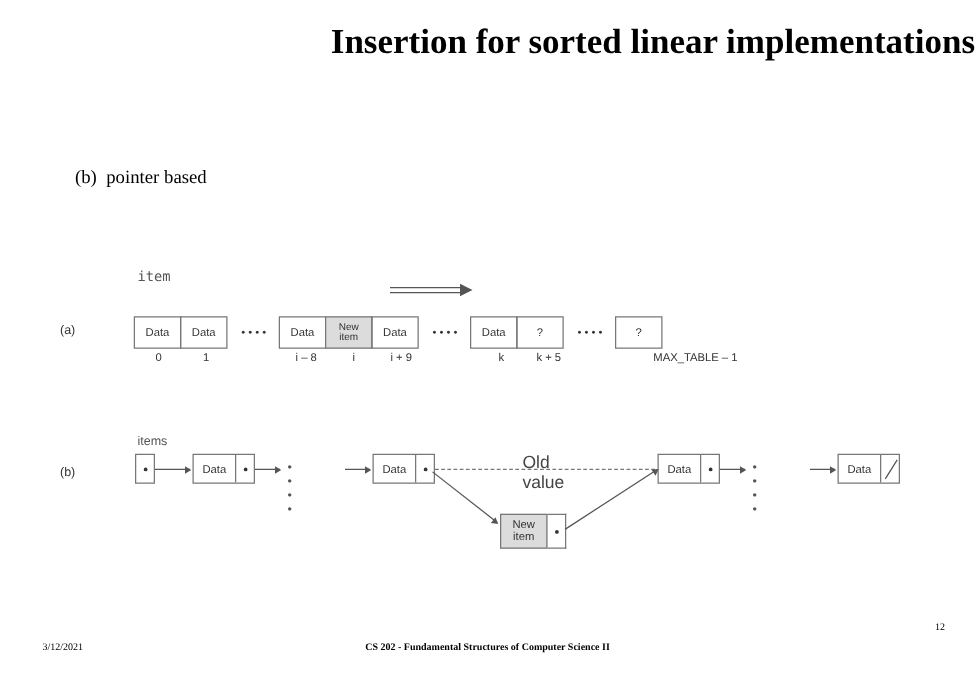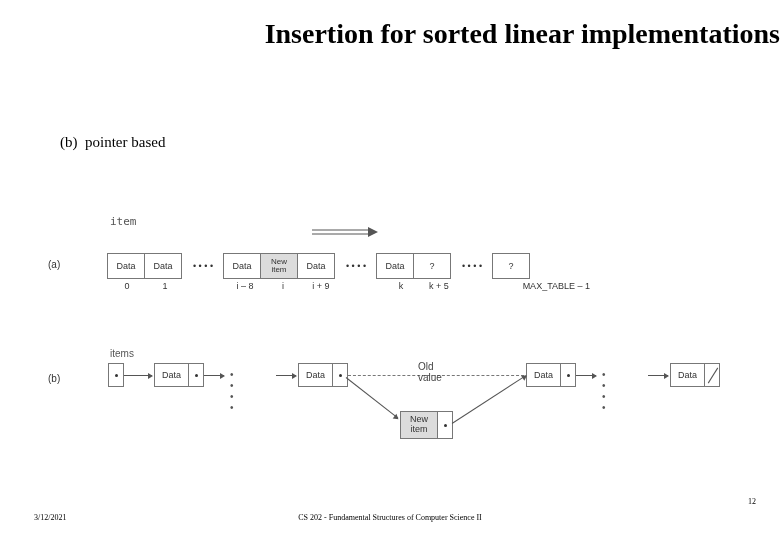--- a/index.html
+++ b/index.html
@@ -66,34 +66,34 @@
   .node .d { border-right: 1px solid #777; display:flex;align-items:center;justify-content:center;font-size:9px;color:#333; }
   .node .p { width: 14px; position: relative; display:flex;align-items:center;justify-content:center; }
   .node .p::after { content:''; width:3px; height:3px; background:#333; border-radius:50%; display:block; }
   .node .slash { width:14px; position:relative; }
   .node .slash::after { content:''; position:absolute; width:18px; height:1px; background:#555; top:11px; left:-1px; transform:rotate(-58deg); }
   .small-node { width: 16px; }
   .harrow { position:absolute; height:1px; background:#555; }
   .harrow::after { content:''; position:absolute; right:-1px; top:-2px; border-left:5px solid #555; border-top:3px solid transparent; border-bottom:3px solid transparent; }
   .hdots { position:absolute; font-size:10px; letter-spacing:4px; color:#555; }
   .dash { position:absolute; border-top:1px dashed #777; }
-  .oldval { position:absolute; font-size:10px; color:#444; }
+  .oldval { position:absolute; font-size:14px; color:#444; }
   .newitem-box { position:absolute; border:1px solid #777; background:#dcdcdc; padding:3px 5px; font-size:9px; text-align:center; line-height:1.1; color:#333; }
   .diag { position:absolute; background:#555; height:1px; transform-origin:left center; }
   .diag.arrowr::after { content:''; position:absolute; right:-1px; top:-2px; border-left:5px solid #555; border-top:3px solid transparent; border-bottom:3px solid transparent; }
   
   .footer {
     position: absolute;
     bottom: 18px;
     left: 0; right: 0;
     font-size: 8px;
     color: #000;
   }
   .footer .date { position:absolute; left: 34px; bottom:0;text-align:right; }
-  .footer .course { position:absolute; left: 0; right:0; text-align:center; bottom:0; font-weight:normal; }
+  .footer .course { position:absolute; left: 0; right:0; text-align:center; bottom:0; font-weight:bold; }
   .footer .page { position:absolute; right: 24px; bottom:16px; }
 </style>
 </head>
 <body>
 
 <div class="title">Insertion for sorted linear implementations</div>
 
 <div class="list">
   <div class="list-row">(b)  pointer based</div>
 </div>

